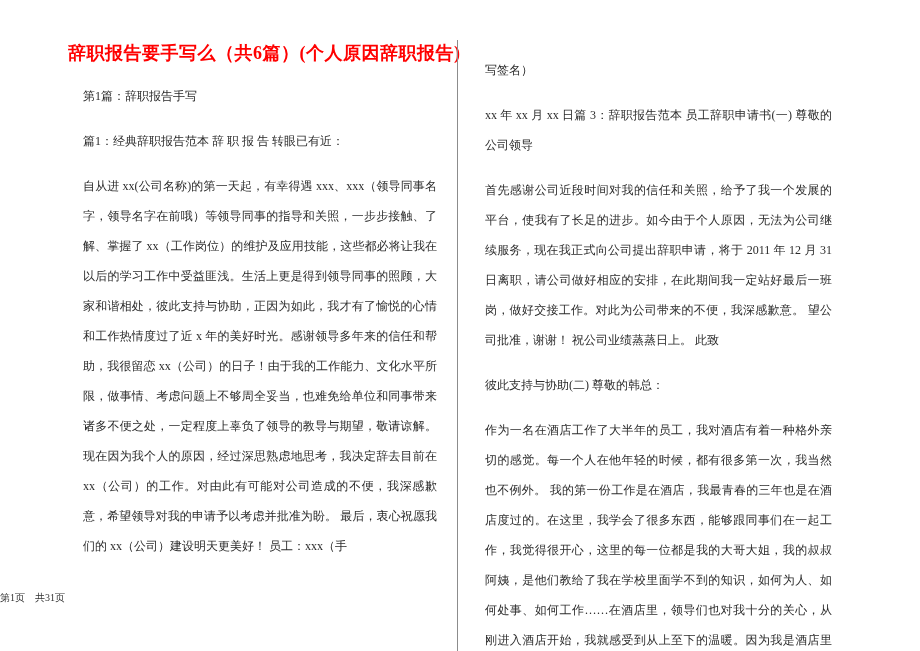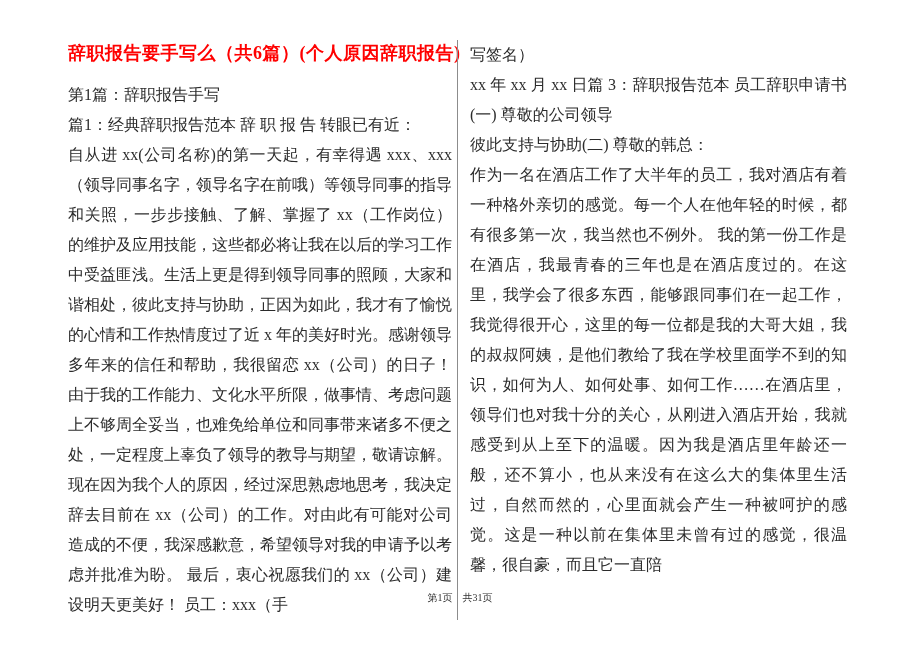--- a/index.html
+++ b/index.html
@@ -48,33 +48,33 @@
     letter-spacing: 0.5px;
     white-space: nowrap;
   }
   .doc-heading {
     font-size: 12px;
     font-weight: normal;
     line-height: 30px;
     margin: 0;
   }
   .col-left p, .col-right p {
-    font-size: 16px;
+    font-size: 12px;
     line-height: 30px;
-    margin: 0;
+    margin: 15px;
     text-align: justify;
     text-justify: inter-character;
     word-break: break-all;
   }
   .footer {
     position: absolute;
     left: 0;
     right: 0;
     top: 592px;
-    text-align: center;
+    text-align: left;
     font-size: 10px;
     color: #333333;
     line-height: 12px;
   }
   .footer .page-num {
     margin-right: 10px;
   }
 </style>
 </head>
 <body>
@@ -87,20 +87,21 @@
       <p class="doc-heading">第1篇：辞职报告手写</p>
       <p>篇1：经典辞职报告范本 辞 职 报 告 转眼已有近：</p>
       <p>自从进 xx(公司名称)的第一天起，有幸得遇 xxx、xxx（领导同事名字，领导名字在前哦）等领导同事的指导和关照，一步步接触、了解、掌握了 xx（工作岗位）的维护及应用技能，这些都必将让我在以后的学习工作中受益匪浅。生活上更是得到领导同事的照顾，大家和谐相处，彼此支持与协助，正因为如此，我才有了愉悦的心情和工作热情度过了近 x 年的美好时光。感谢领导多年来的信任和帮助，我很留恋 xx（公司）的日子！由于我的工作能力、文化水平所限，做事情、考虑问题上不够周全妥当，也难免给单位和同事带来诸多不便之处，一定程度上辜负了领导的教导与期望，敬请谅解。现在因为我个人的原因，经过深思熟虑地思考，我决定辞去目前在 xx（公司）的工作。对由此有可能对公司造成的不便，我深感歉意，希望领导对我的申请予以考虑并批准为盼。 最后，衷心祝愿我们的 xx（公司）建设明天更美好！ 员工：xxx（手</p>
     </div>
 
     <div class="col-divider"></div>
 
     <div class="col-right">
       <p>写签名）</p>
       <p>xx 年 xx 月 xx 日篇 3：辞职报告范本 员工辞职申请书(一) 尊敬的公司领导</p>
+      <p>首先感谢公司近段时间对我的信任和关照，给予了我一个发展的平台，使我有了长足的进步。如今由于个人原因，无法为公司继续服务，现在我正式向公司提出辞职申请，将于 2011 年 12 月 31 日离职，请公司做好相应的安排，在此期间我一定站好最后一班岗，做好交接工作。对此为公司带来的不便，我深感歉意。 望公司批准，谢谢！ 祝公司业绩蒸蒸日上。 此致</p>
       <p>彼此支持与协助(二) 尊敬的韩总：</p>
       <p>作为一名在酒店工作了大半年的员工，我对酒店有着一种格外亲切的感觉。每一个人在他年轻的时候，都有很多第一次，我当然也不例外。 我的第一份工作是在酒店，我最青春的三年也是在酒店度过的。在这里，我学会了很多东西，能够跟同事们在一起工作，我觉得很开心，这里的每一位都是我的大哥大姐，我的叔叔阿姨，是他们教给了我在学校里面学不到的知识，如何为人、如何处事、如何工作……在酒店里，领导们也对我十分的关心，从刚进入酒店开始，我就感受到从上至下的温暖。因为我是酒店里年龄还一般，还不算小，也从来没有在这么大的集体里生活过，自然而然的，心里面就会产生一种被呵护的感觉。这是一种以前在集体里未曾有过的感觉，很温馨，很自豪，而且它一直陪</p>
     </div>
 
   </div>
 </div>
 
 <div class="footer">
   <span class="page-num">第1页</span><span>共31页</span>
 </div>

